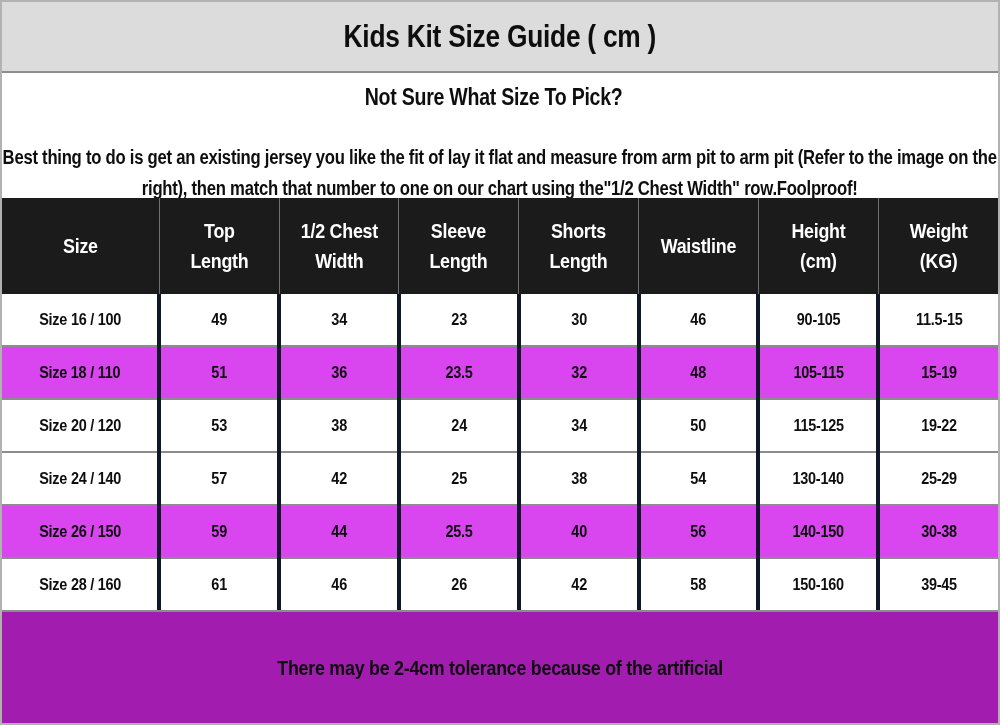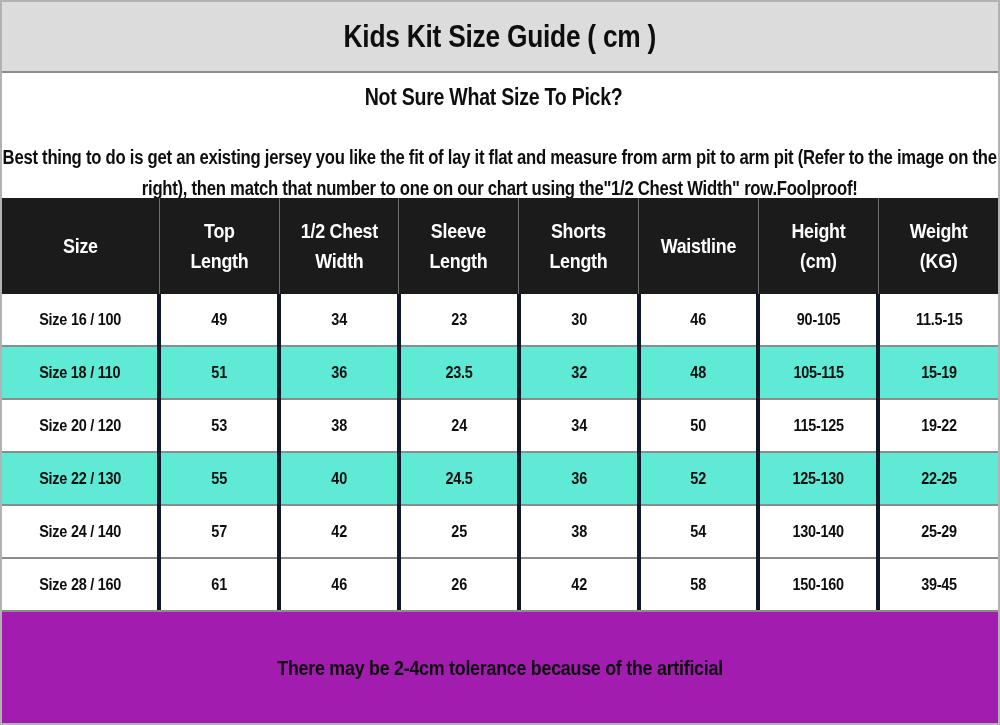--- a/index.html
+++ b/index.html
@@ -84,21 +84,21 @@
     height: 51px;
     text-align: center;
     vertical-align: middle;
     font-size: 17px;
     border-top: 2px solid #8c8c8c;
     padding: 0;
     background: #ffffff;
   }
   tbody tr:first-child td { border-top: none; }
   tbody td + td { border-left: 4px solid #0f172a; }
-  tbody tr.alt td { background: #5eead4; }
+  tbody tr.alt td { background: #d946ef; }
   .footer {
     flex: 1 1 auto;
     background: #a21caf;
     border-top: 2px solid #8c8c8c;
     display: flex;
     align-items: center;
     justify-content: center;
     font-size: 21px;
   }
 </style>
@@ -189,40 +189,40 @@
       <tr>
         <td><span class="cond">Size 20 / 120</span></td>
         <td><span class="cond">53</span></td>
         <td><span class="cond">38</span></td>
         <td><span class="cond">24</span></td>
         <td><span class="cond">34</span></td>
         <td><span class="cond">50</span></td>
         <td><span class="cond">115-125</span></td>
         <td><span class="cond">19-22</span></td>
       </tr>
-      <tr class="alt">
-        <td><span class="cond">Size 22 / 130</span></td>
-        <td><span class="cond">55</span></td>
-        <td><span class="cond">40</span></td>
-        <td><span class="cond">24.5</span></td>
-        <td><span class="cond">36</span></td>
-        <td><span class="cond">52</span></td>
-        <td><span class="cond">125-130</span></td>
-        <td><span class="cond">22-25</span></td>
-      </tr>
       <tr>
         <td><span class="cond">Size 24 / 140</span></td>
         <td><span class="cond">57</span></td>
         <td><span class="cond">42</span></td>
         <td><span class="cond">25</span></td>
         <td><span class="cond">38</span></td>
         <td><span class="cond">54</span></td>
         <td><span class="cond">130-140</span></td>
         <td><span class="cond">25-29</span></td>
       </tr>
+      <tr class="alt">
+        <td><span class="cond">Size 26 / 150</span></td>
+        <td><span class="cond">59</span></td>
+        <td><span class="cond">44</span></td>
+        <td><span class="cond">25.5</span></td>
+        <td><span class="cond">40</span></td>
+        <td><span class="cond">56</span></td>
+        <td><span class="cond">140-150</span></td>
+        <td><span class="cond">30-38</span></td>
+      </tr>
       <tr>
         <td><span class="cond">Size 28 / 160</span></td>
         <td><span class="cond">61</span></td>
         <td><span class="cond">46</span></td>
         <td><span class="cond">26</span></td>
         <td><span class="cond">42</span></td>
         <td><span class="cond">58</span></td>
         <td><span class="cond">150-160</span></td>
         <td><span class="cond">39-45</span></td>
       </tr>

